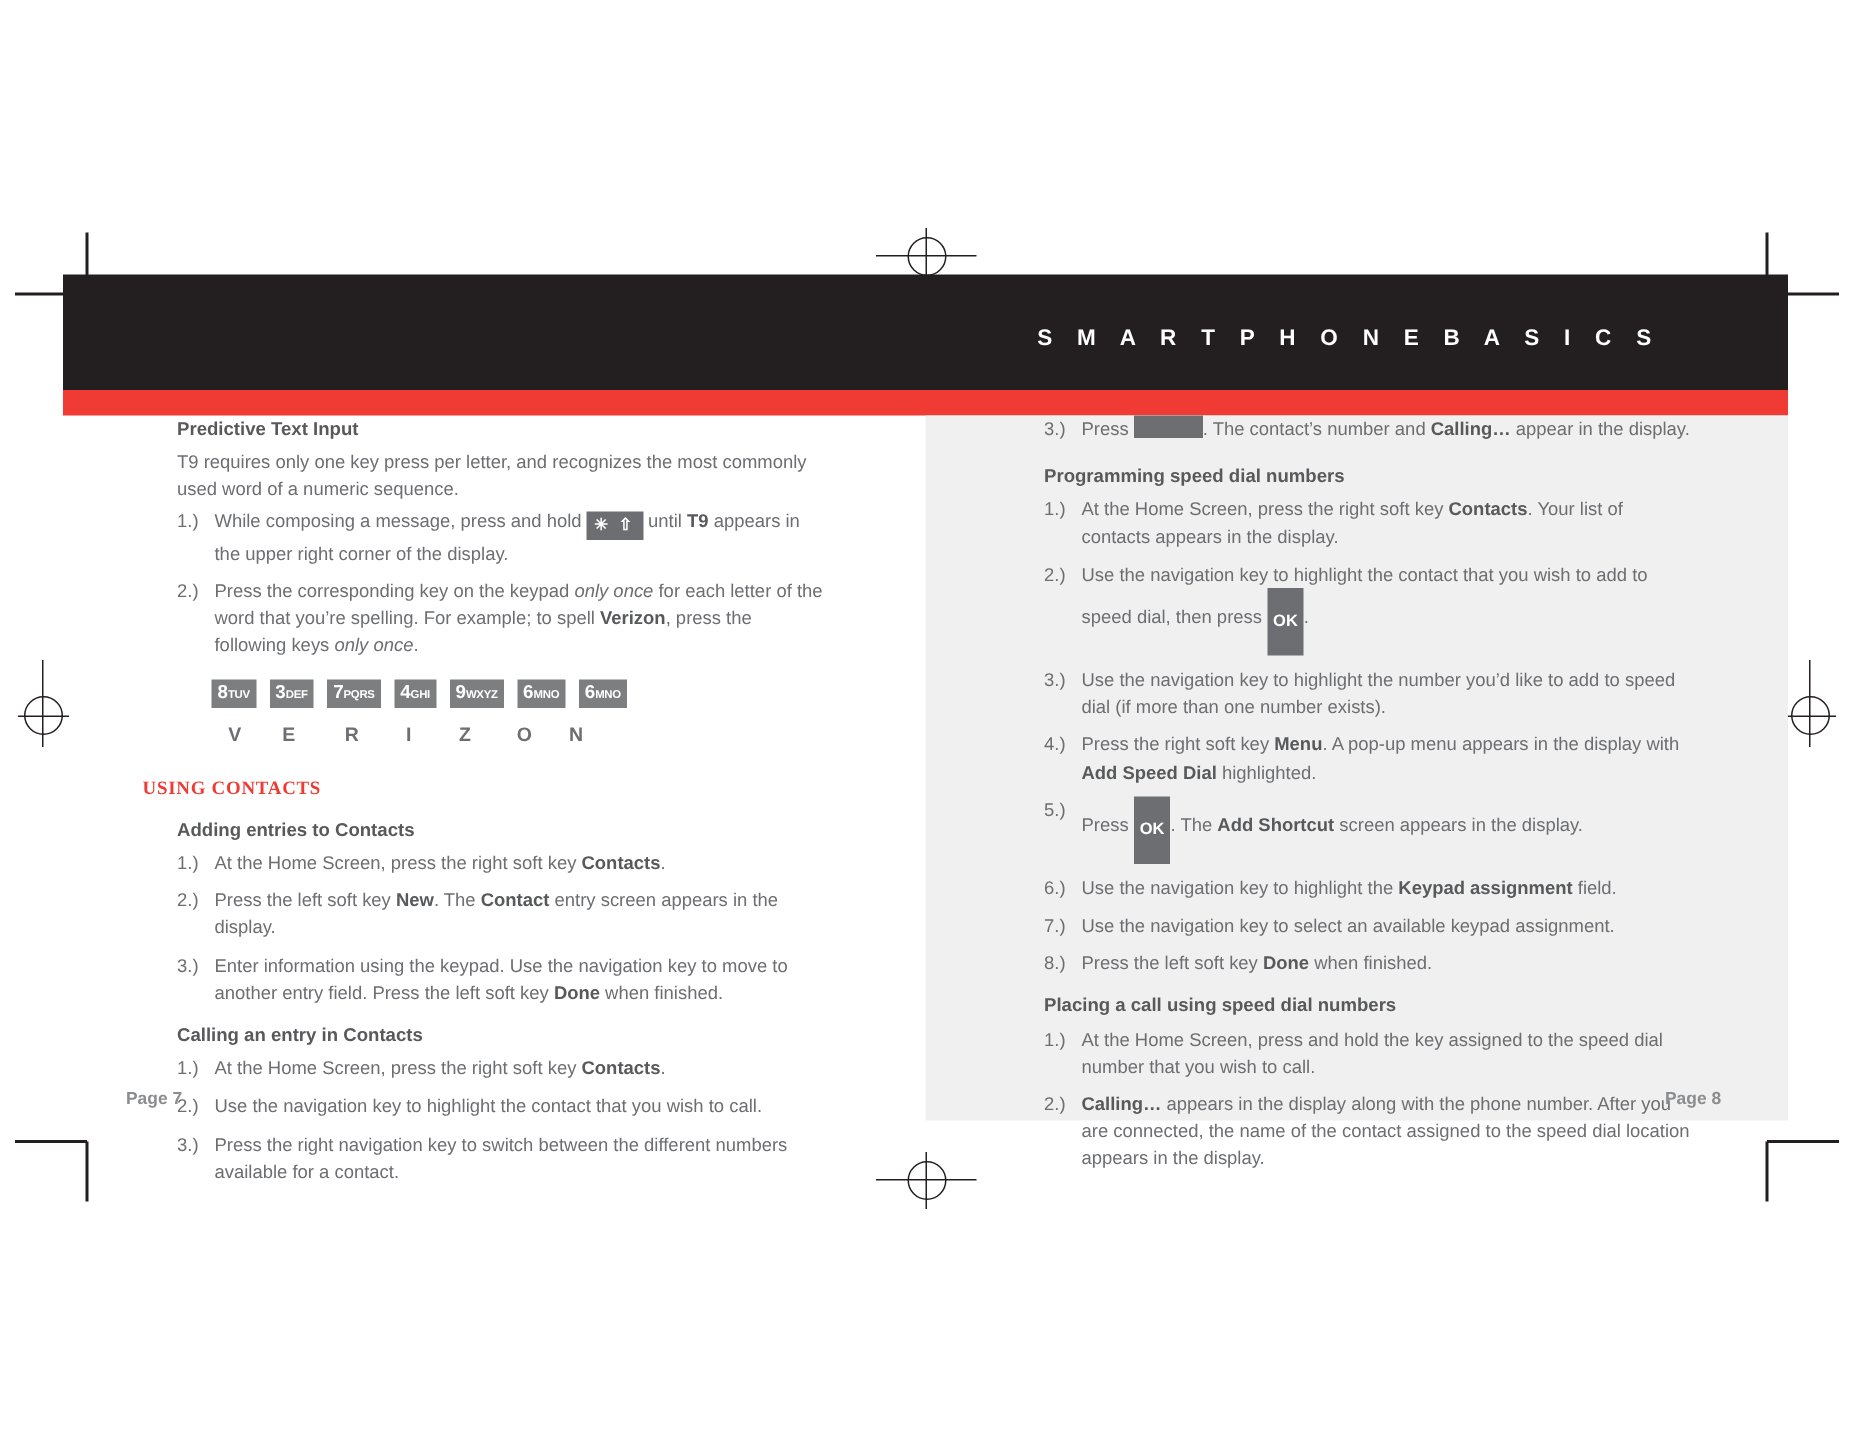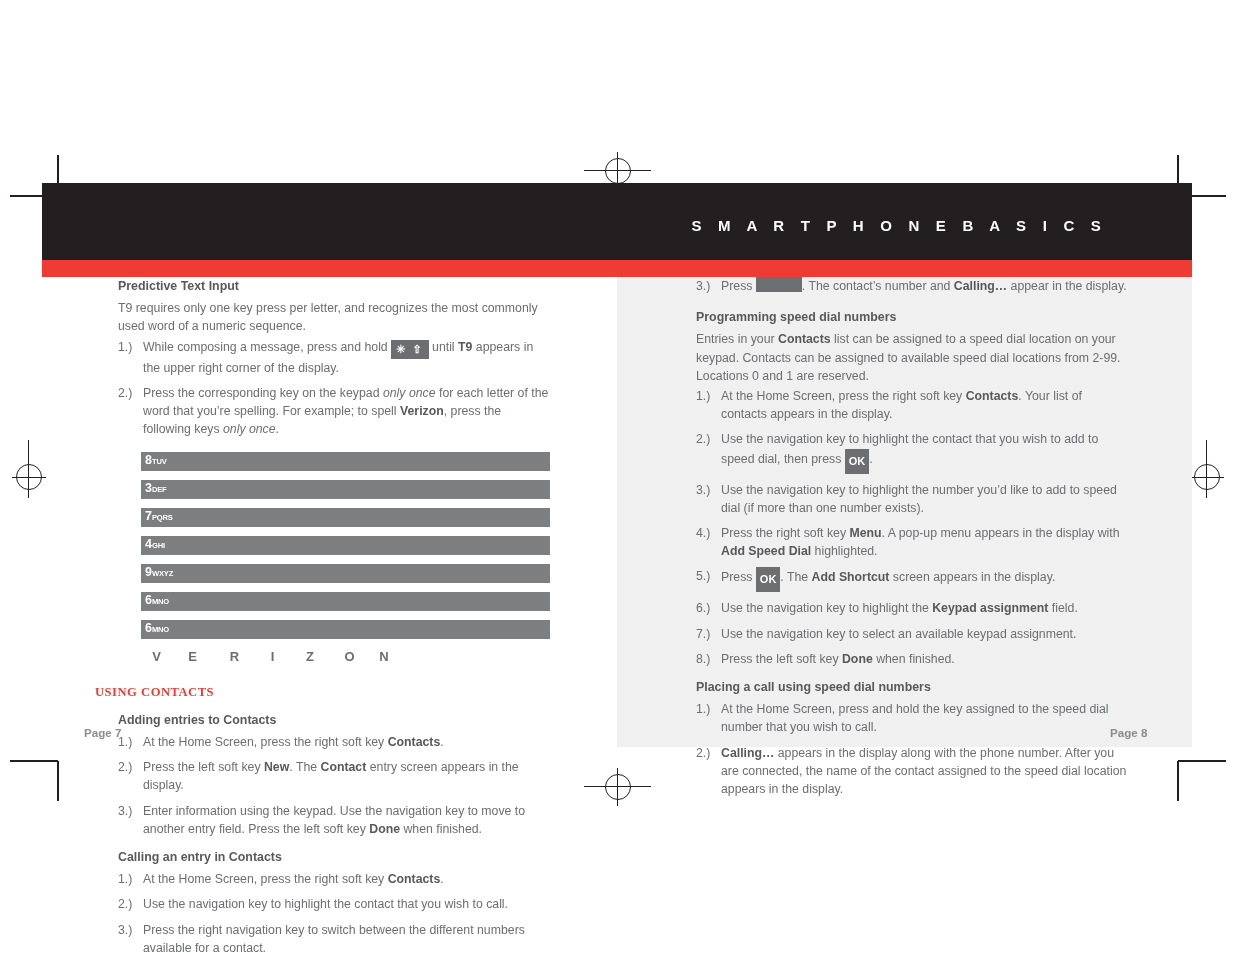--- a/index.html
+++ b/index.html
@@ -45,28 +45,28 @@
 
   ol.steps{list-style:none;margin:2px 0 10px 0;padding:0;}
   ol.steps li{position:relative;padding-left:25px;margin-bottom:7px;}
   ol.steps li .num{position:absolute;left:0;top:0;width:22px;}
   .gap-md{height:12px;}
 
   
   .keybox{
     display:inline-block;background:#6d6e71;color:#ffffff;
     font-weight:bold;font-size:11px;line-height:15px;
-    padding:5px 4px;vertical-align:-2px;letter-spacing:0;
+    padding:15px 4px;vertical-align:-2px;letter-spacing:0;
   }
   .keybox.blank{width:38px;height:13px;padding:1px 4px;}
   .keybox.star{font-size:11px;letter-spacing:2px;padding:2px 5px;}
 
   
   .keypad{margin:14px 0 4px 23px;}
-  .keypad-row{display:flex;gap:9px;flex-direction:column;}
+  .keypad-row{display:flex;gap:9px;}
   .kp-key{
     background:#7d7e80;color:#ffffff;font-weight:bold;
     padding:2px 4px 3px 4px;line-height:13px;white-space:nowrap;
   }
   .kp-key .d{font-size:12.5px;}
   .kp-key .l{font-size:7.6px;letter-spacing:-0.2px;}
   .letters{display:flex;margin-top:9px;}
   .letters span{
     color:#6d6e71;font-weight:bold;font-size:13px;text-align:center;
   }
@@ -185,21 +185,20 @@
 
   <div class="col col-right">
 
     <ol class="steps" style="margin-top:0;margin-bottom:13px;">
       <li>
         <span class="num">3.)</span><span>Press </span><span class="keybox blank"></span><span>. The contact’s number and </span><b>Calling…</b><span> appear in the display.</span>
       </li>
     </ol>
 
     <div class="sub-head">Programming speed dial numbers</div>
-    <div class="para"><span>Entries in your </span><b>Contacts</b><span> list can be assigned to a speed dial location on your keypad. Contacts can be assigned to available speed dial locations from 2-99. Locations 0 and 1 are reserved.</span></div>
 
     <ol class="steps">
       <li>
         <span class="num">1.)</span><span>At the Home Screen, press the right soft key </span><b>Contacts</b><span>. Your list of contacts appears in the display.</span>
       </li>
       <li>
         <span class="num">2.)</span><span>Use the navigation key to highlight the contact that you wish to add to speed dial, then press </span><span class="keybox">OK</span><span>.</span>
       </li>
       <li>
         <span class="num">3.)</span><span>Use the navigation key to highlight the number you’d like to add to speed dial (if more than one number exists).</span>

